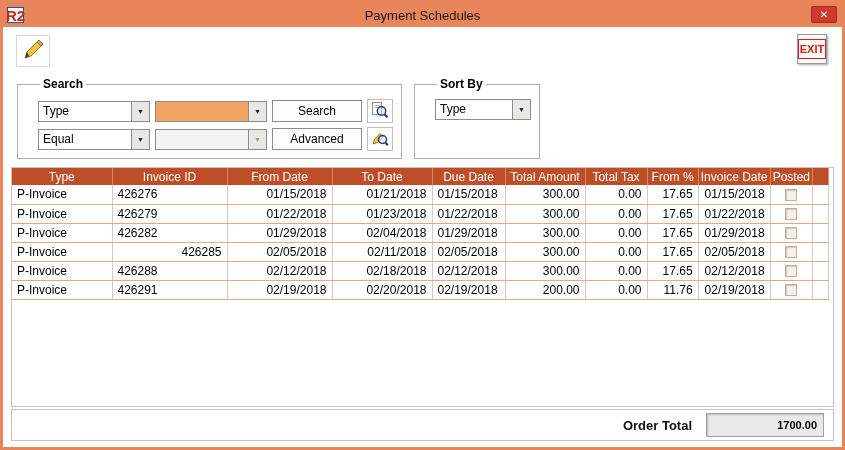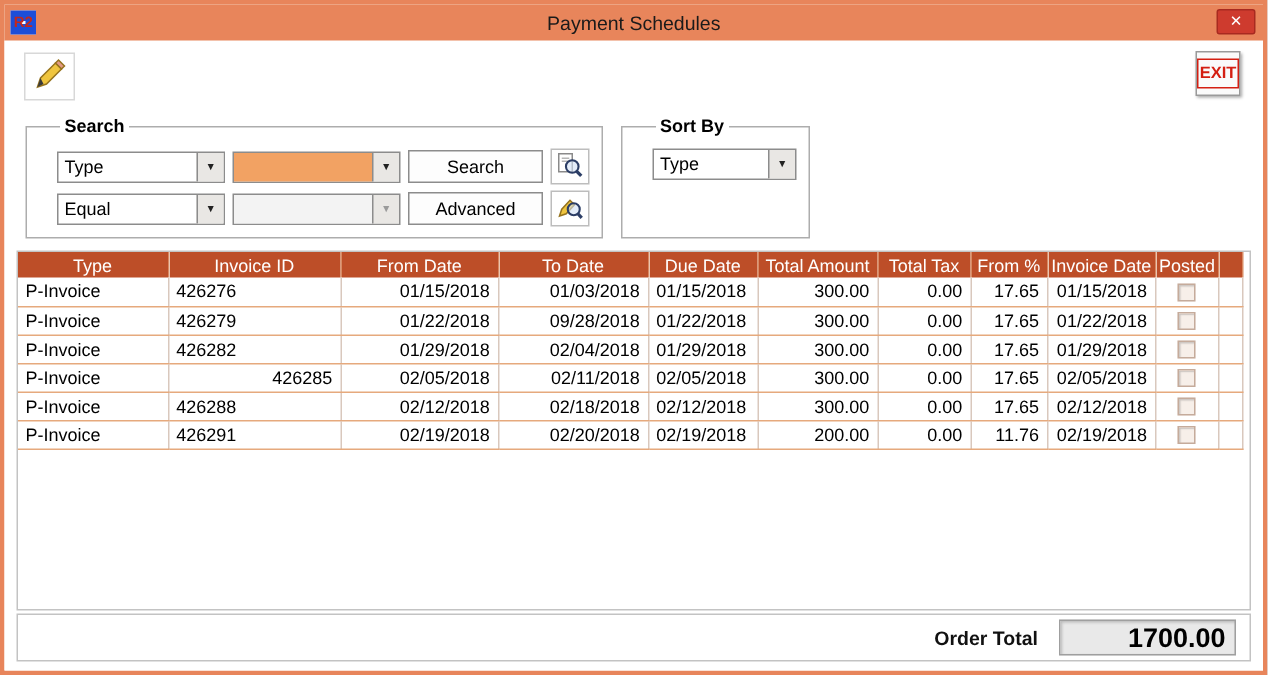--- a/index.html
+++ b/index.html
@@ -14,22 +14,22 @@
     position:relative;
   }
   
   .titlebar{
     height:24px; background:#E8855B;
     display:flex; align-items:center;
     position:relative; flex:0 0 auto;
   }
   .title-icon{
     width:17px; height:16px; margin-left:4px;
-    background:#fdfdfd; border:7px solid #1d4ed8;
-    color:#c2281e; font-size:10px; font-weight:bold;
+    background:#fdfdfd; border:1px solid #1d4ed8;
+    color:#c2281e; font-size:15px; font-weight:bold;
     display:flex; align-items:center; justify-content:center;
   }
   .window-title{
     position:absolute; left:0; right:0; text-align:center;
     font-size:13px; color:#1a1a1a;
   }
   .close-btn{
     position:absolute; right:5px; top:3px;
     width:26px; height:17px;
     background:#CE3B2E; border:1px solid #a82a20;
@@ -127,21 +127,21 @@
     border:1px solid #c3c3c3;
     display:flex; align-items:center; justify-content:flex-end;
     gap:14px; padding-right:9px; background:#fff;
   }
   .ot-label{ font-size:13px; font-weight:bold; color:#111; }
   .ot-value{
     width:118px; height:24px; line-height:22px;
     background:#E9E9E9; border:1px solid #9f9f9f;
     box-shadow:inset 1px 1px 2px rgba(0,0,0,.2);
     text-align:right; padding-right:6px;
-    font-size:18px; font-weight:bold;
+    font-size:11px; font-weight:bold;
   }
 </style>
 </head>
 <body>
 
 <div class="window">
 
   <div class="titlebar">
     <div class="title-icon">R2</div>
     <div class="window-title">Payment Schedules</div>
@@ -265,34 +265,34 @@
               <th>Invoice Date</th>
               <th>Posted</th>
               <th></th>
             </tr>
           </thead>
           <tbody>
             <tr>
               <td style="text-align: left;">P-Invoice</td>
               <td style="text-align: left;">426276</td>
               <td style="text-align: right;">01/15/2018</td>
-              <td style="text-align: right;">01/03/2018</td>
+              <td style="text-align: right;">01/21/2018</td>
               <td style="text-align: left;">01/15/2018</td>
               <td style="text-align: right;">300.00</td>
               <td style="text-align: right;">0.00</td>
               <td style="text-align: right;">17.65</td>
               <td style="text-align: right;">01/15/2018</td>
               <td style="text-align: center;"><span class="checkbox"></span></td>
               <td></td>
             </tr>
             <tr>
               <td style="text-align: left;">P-Invoice</td>
               <td style="text-align: left;">426279</td>
               <td style="text-align: right;">01/22/2018</td>
-              <td style="text-align: right;">09/28/2018</td>
+              <td style="text-align: right;">01/23/2018</td>
               <td style="text-align: left;">01/22/2018</td>
               <td style="text-align: right;">300.00</td>
               <td style="text-align: right;">0.00</td>
               <td style="text-align: right;">17.65</td>
               <td style="text-align: right;">01/22/2018</td>
               <td style="text-align: center;"><span class="checkbox"></span></td>
               <td></td>
             </tr>
             <tr>
               <td style="text-align: left;">P-Invoice</td>

